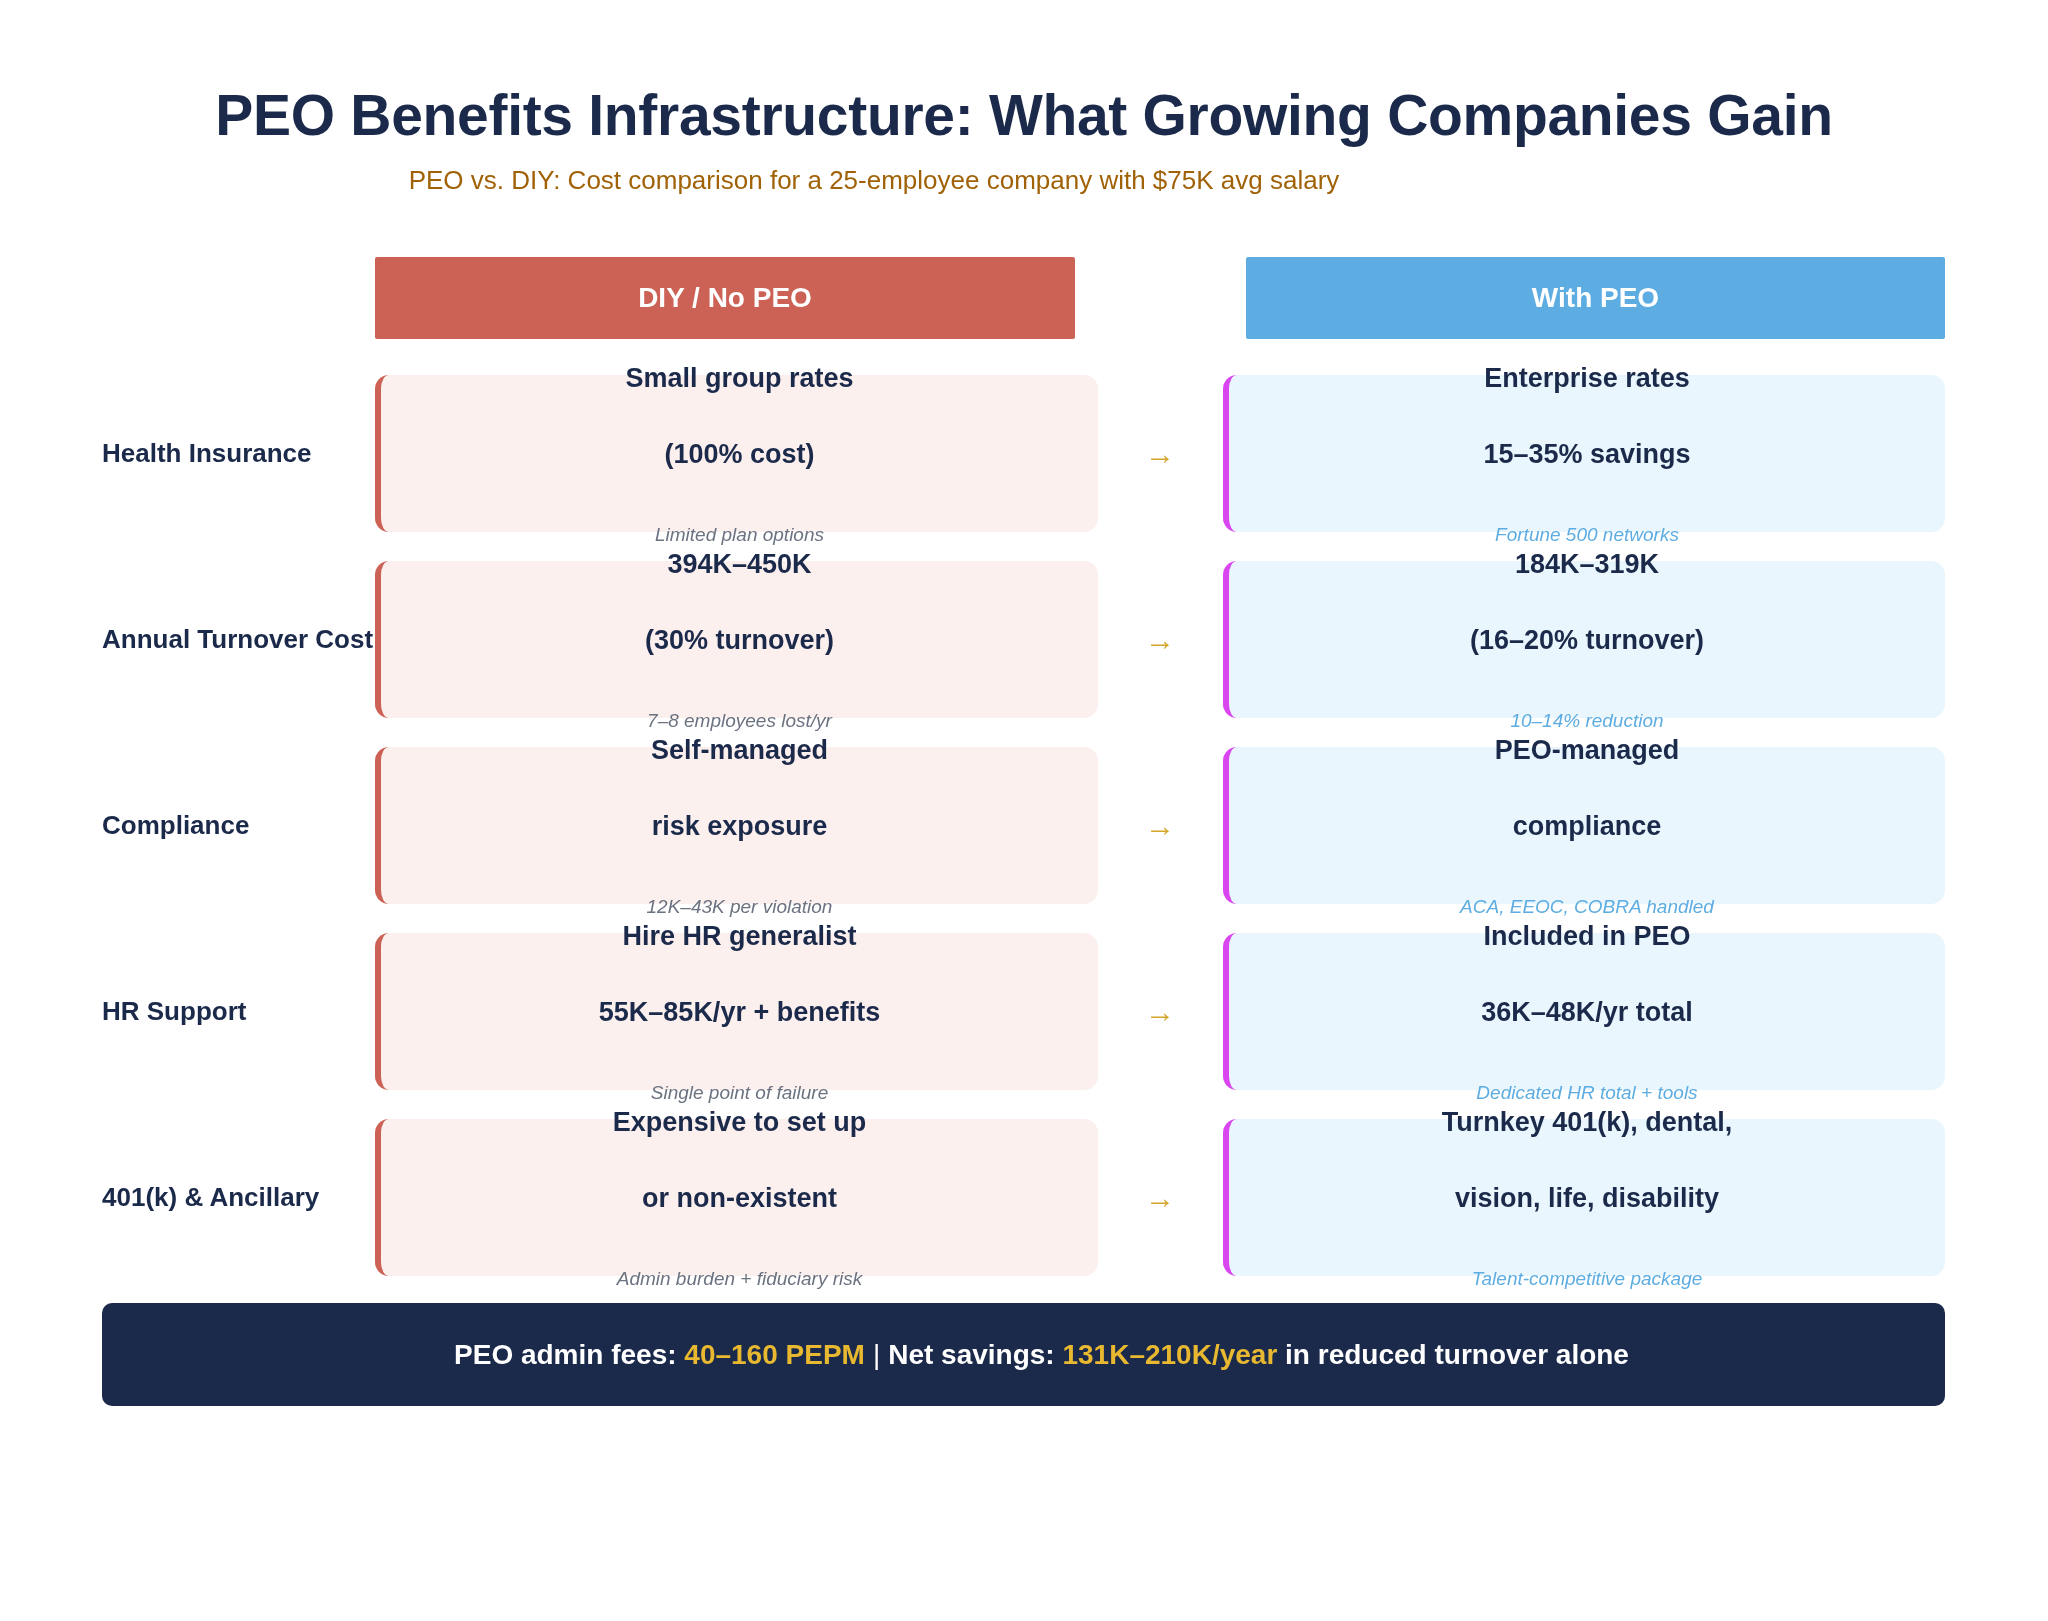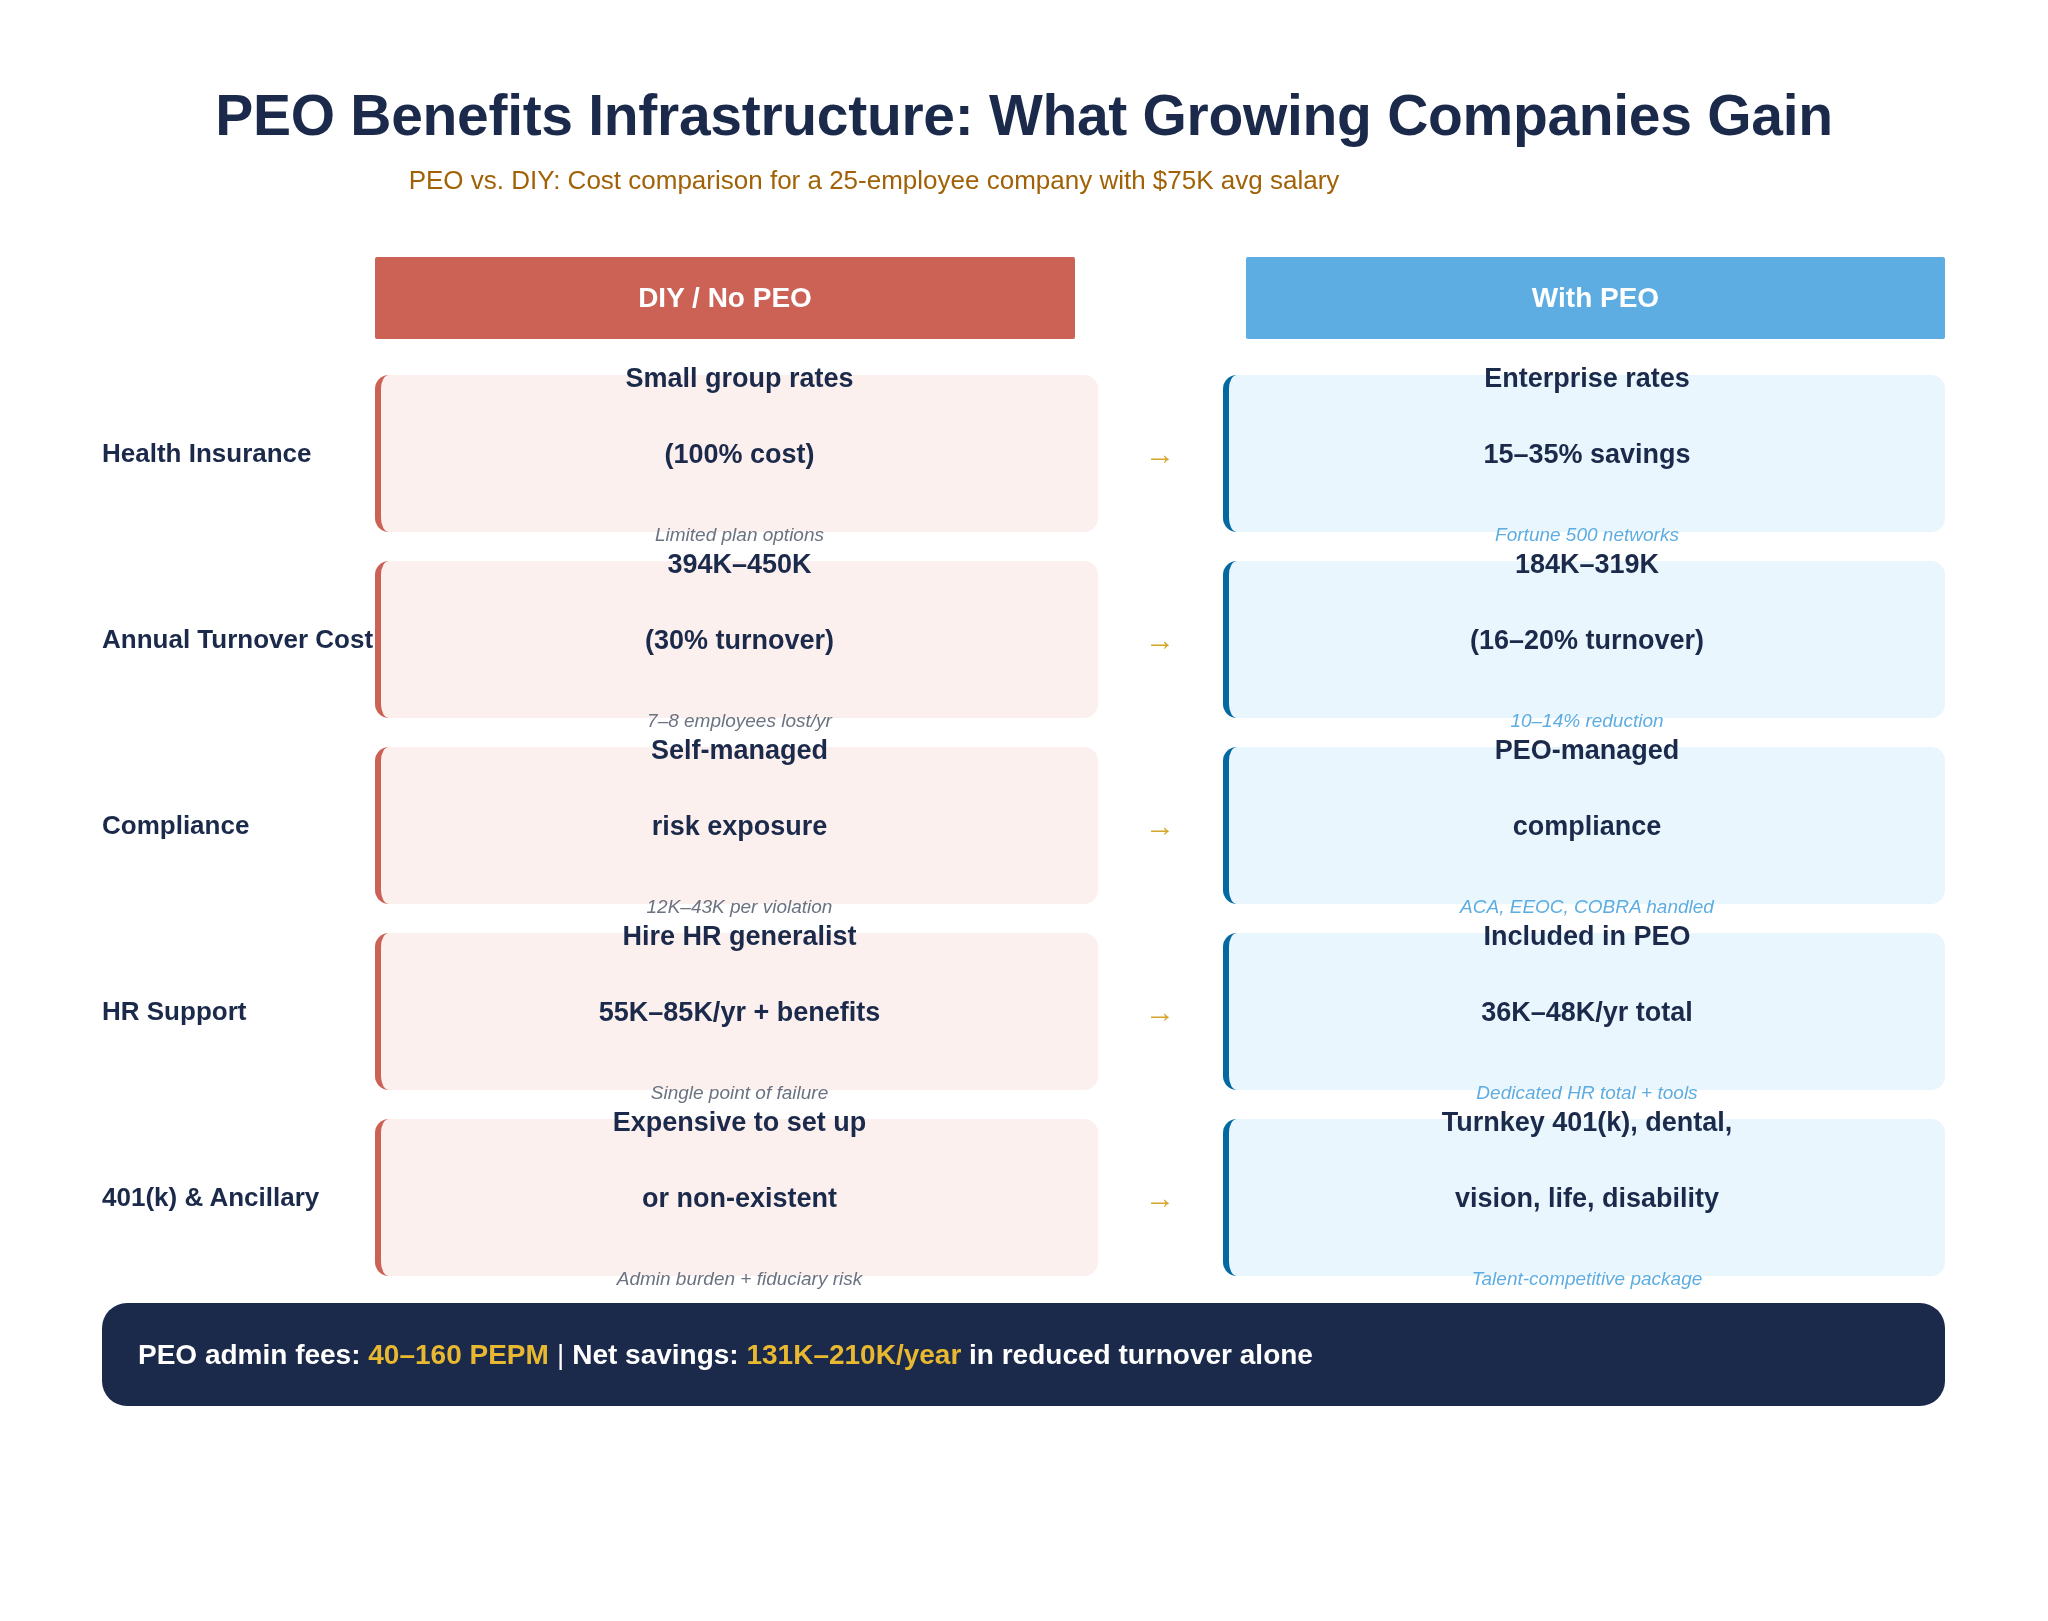--- a/index.html
+++ b/index.html
@@ -29,41 +29,41 @@
     font-size: 26px; font-weight: 700; color: #1b2a4a; white-space: nowrap;
   }
 
   .card {
     position: absolute; height: 157px; border-radius: 14px;
     display: flex; flex-direction: column; align-items: center; justify-content: center;
     text-align: center;
     gap: 43px;
   }
   .card.diy { left: 375px; width: 723px; background: #fcf0ef; border-left: 6px solid #cc6155; }
-  .card.peo { left: 1223px; width: 722px; background: #eaf6fd; border-left: 6px solid #0369a1; }
+  .card.peo { left: 1223px; width: 722px; background: #eaf6fd; border-left: 6px solid #d946ef; }
 
   .card .main {
     font-size: 27px; font-weight: 700; color: #1b2a4a; line-height: 33px;
   }
   .card .note {
     margin-top: 10px; font-size: 19px; font-style: italic;
   }
   .card.diy .note { color: #6b7280; }
   .card.peo .note { color: #5dade2; }
 
   .arrow {
     position: absolute; left: 1140px; width: 40px; height: 157px;
     display: flex; align-items: center; justify-content: center;
     color: #d4a72c; font-size: 30px;
   }
 
   .footer {
     position: absolute; left: 102px; top: 1303px; width: 1843px; height: 103px;
-    background: #1b2a4a; border-radius: 25px;
-    display: flex; align-items: center; justify-content: flex-start;
+    background: #1b2a4a; border-radius: 10px;
+    display: flex; align-items: center; justify-content: center;
     font-size: 28px; font-weight: 700; color: #ffffff; white-space: nowrap; padding-left: 36px;
   }
   .footer .hl { color: #e8b830; }
   .footer .sep { margin: 0 8px; font-weight: 400; }
 </style>
 </head>
 <body>
 
 <div class="title">PEO Benefits Infrastructure: What Growing Companies Gain</div>
 <div class="subtitle">PEO vs. DIY: Cost comparison for a 25-employee company with $75K avg salary</div>

